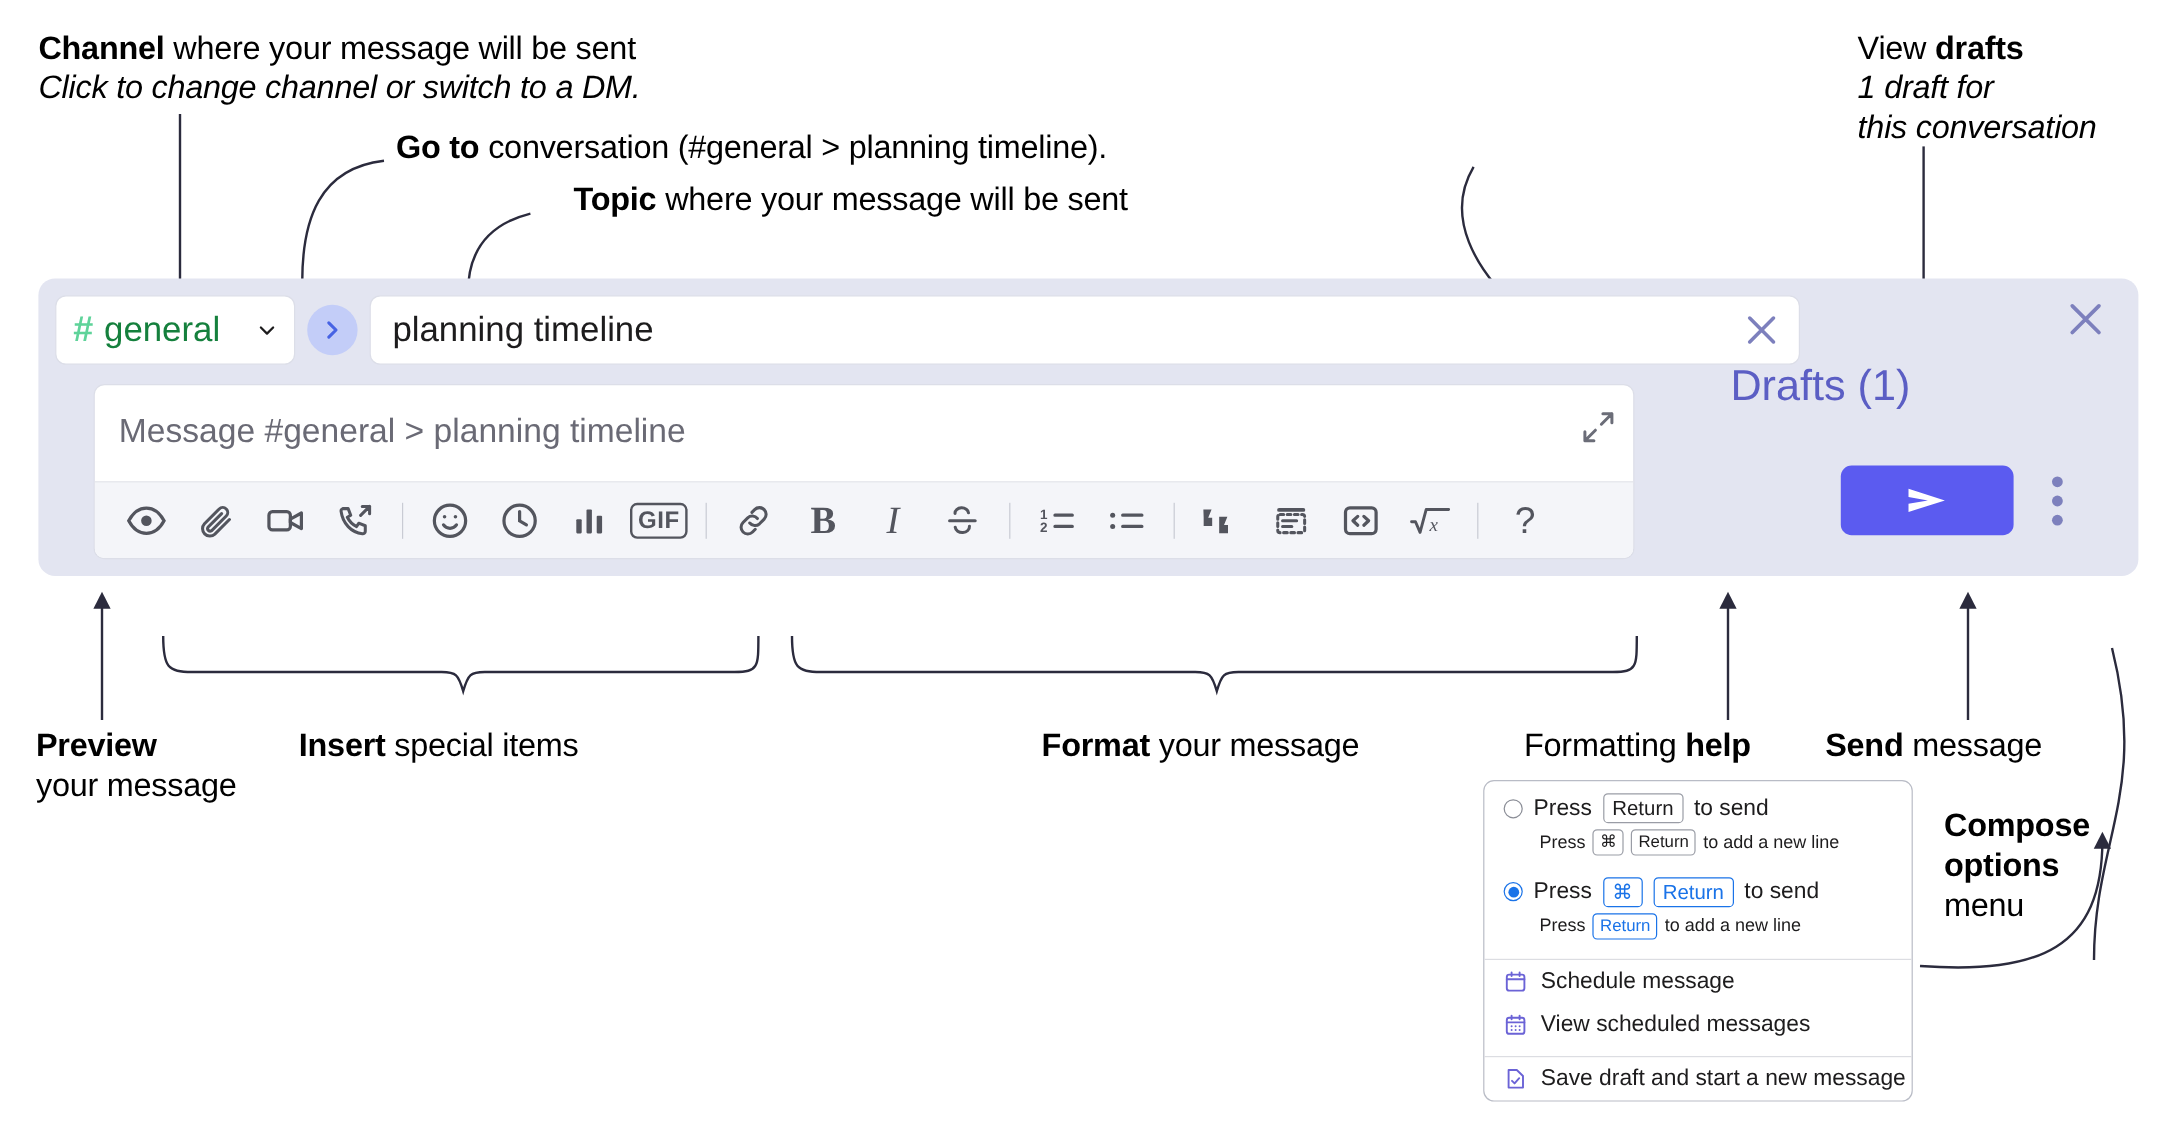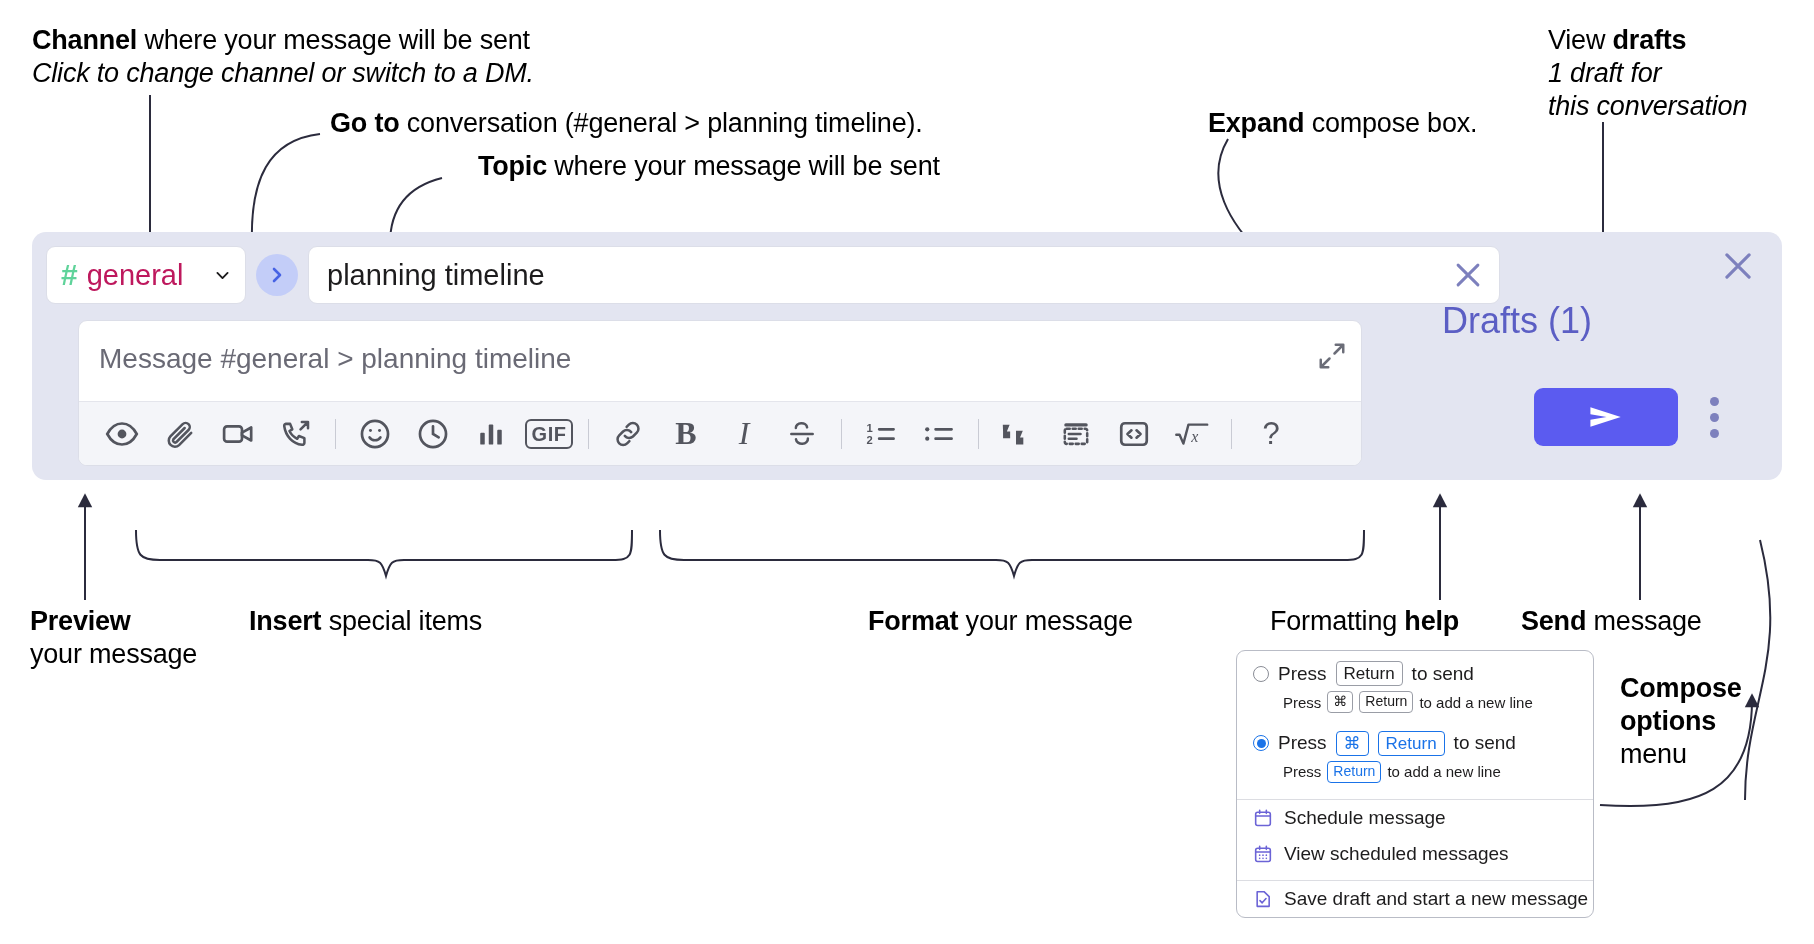--- a/index.html
+++ b/index.html
@@ -44,21 +44,21 @@
   #channel-select {
     width: 200px; height: 58px;
     display: flex; align-items: center; gap: 9px;
     padding: 0 14px;
     background:#fff; border:1px solid #dcdee8; border-radius: 9px;
     cursor: pointer;
   }
   #channel-select .hashglyph {
     font-size: 30px; font-weight: 700; color: #5fd39a; line-height: 1;
   }
-  #channel-name { font-size: 29px; color: #be185d; flex: 1; }
+  #channel-name { font-size: 29px; color: #15803d; flex: 1; }
   .chev { width: 17px; height: 17px; }
 
   #goto-btn {
     width: 42px; height: 42px; border-radius: 50%;
     background: #c3cdf8;
     display: flex; align-items: center; justify-content: center;
     cursor: pointer; flex: none;
   }
 
   #topic-field {
@@ -224,23 +224,20 @@
   </div>
 
   <div class="anno" style="left:330px; top:107px;">
     <b>Go to</b><span> conversation (#general &gt; planning timeline).</span>
   </div>
 
   <div class="anno" style="left:478px; top:150px;">
     <b>Topic</b><span> where your message will be sent</span>
   </div>
 
-  <div class="anno" style="left:1208px; top:107px;">
-    <b>Expand</b><span> compose box.</span>
-  </div>
 
   <div class="anno" style="left:1548px; top:24px;">
     <span class="ln"><span>View </span><b>drafts</b></span>
     <span class="ln"><i>1 draft for</i></span>
     <span class="ln"><i>this conversation</i></span>
   </div>
 
   <div id="compose">
 
     <div id="hdr-row">

